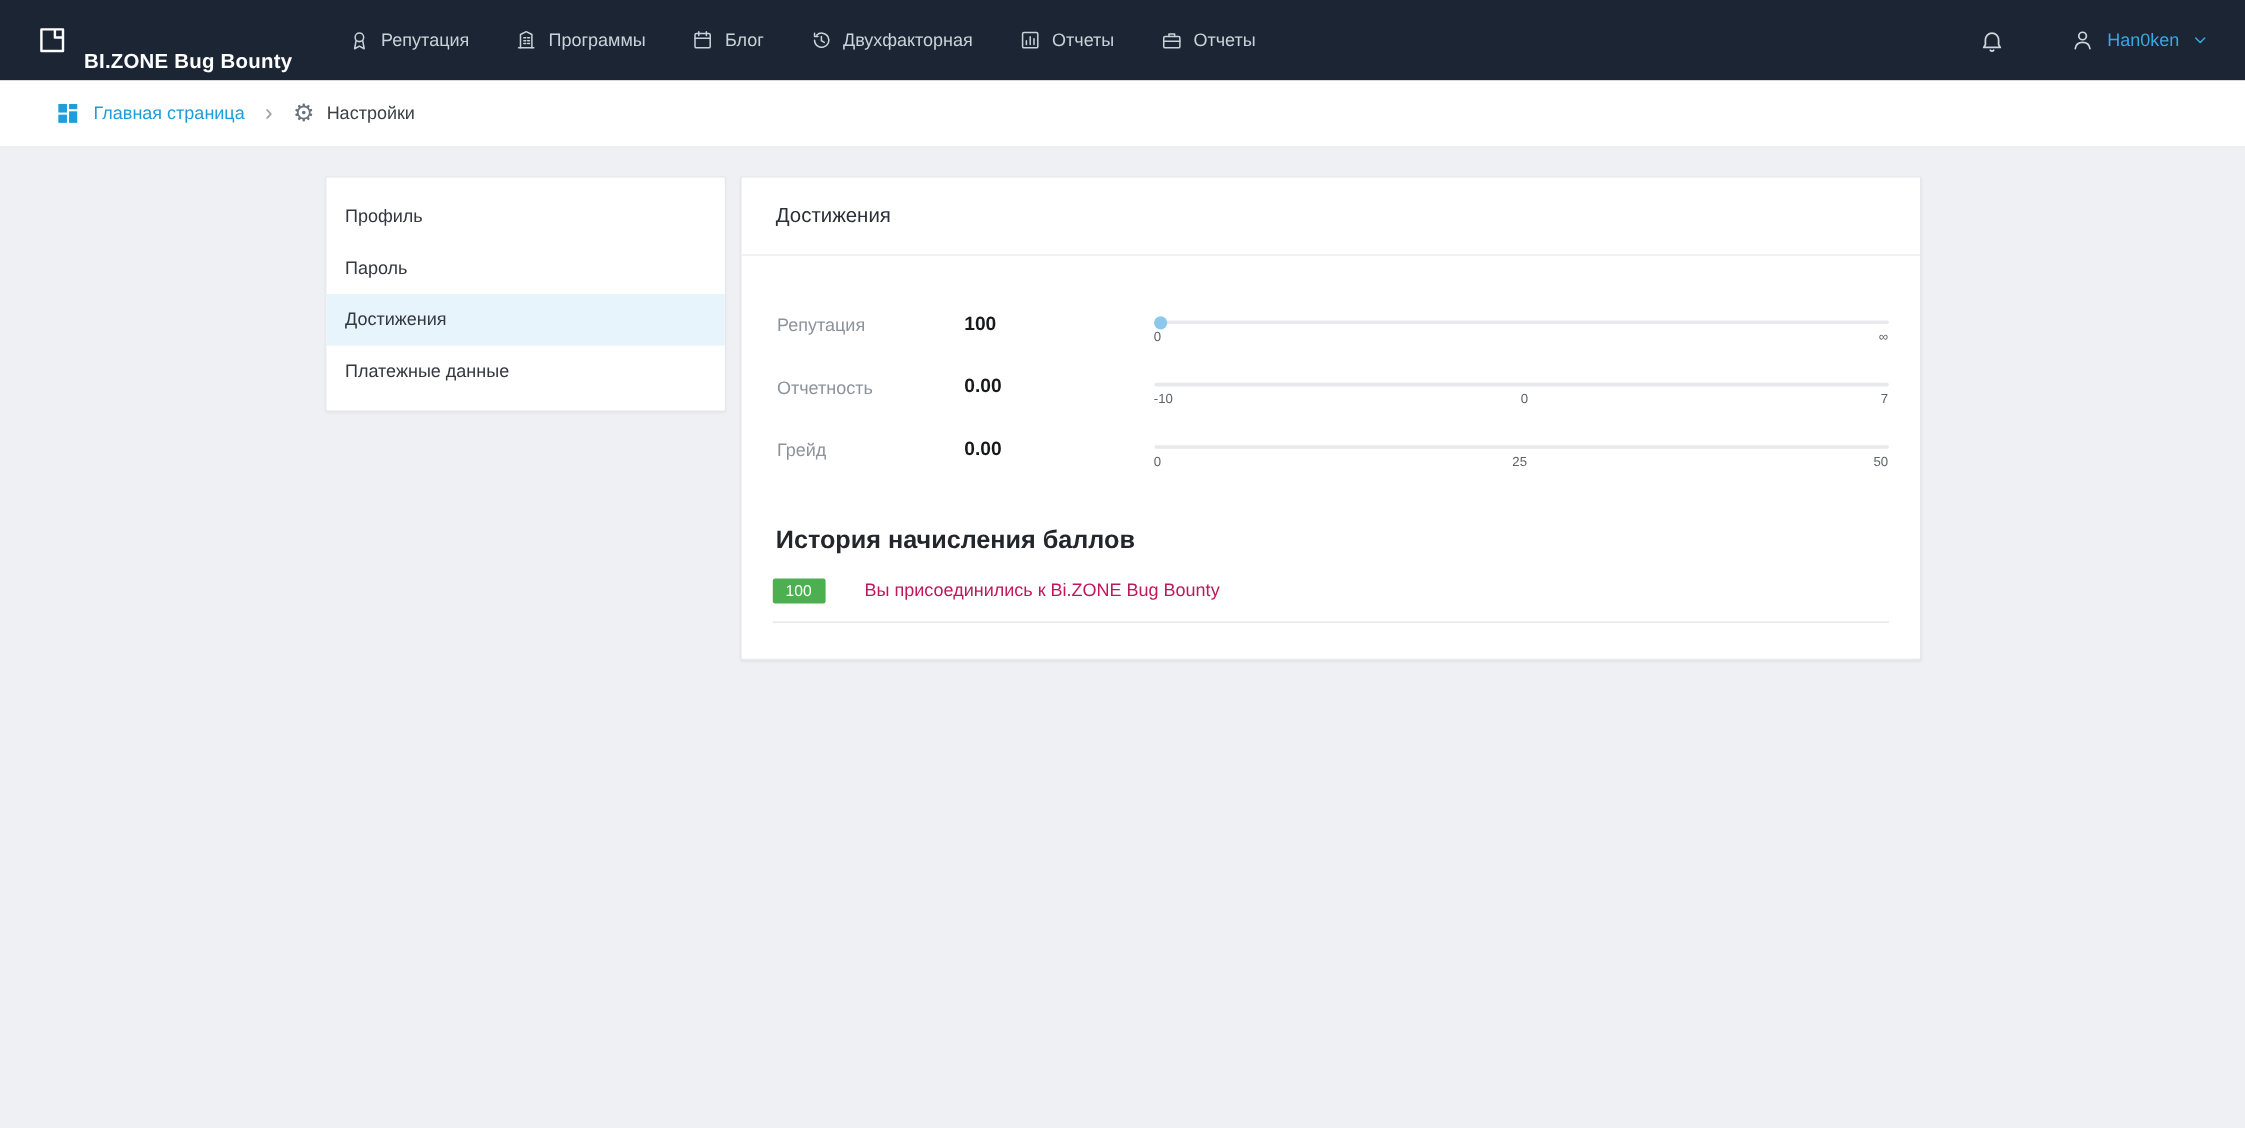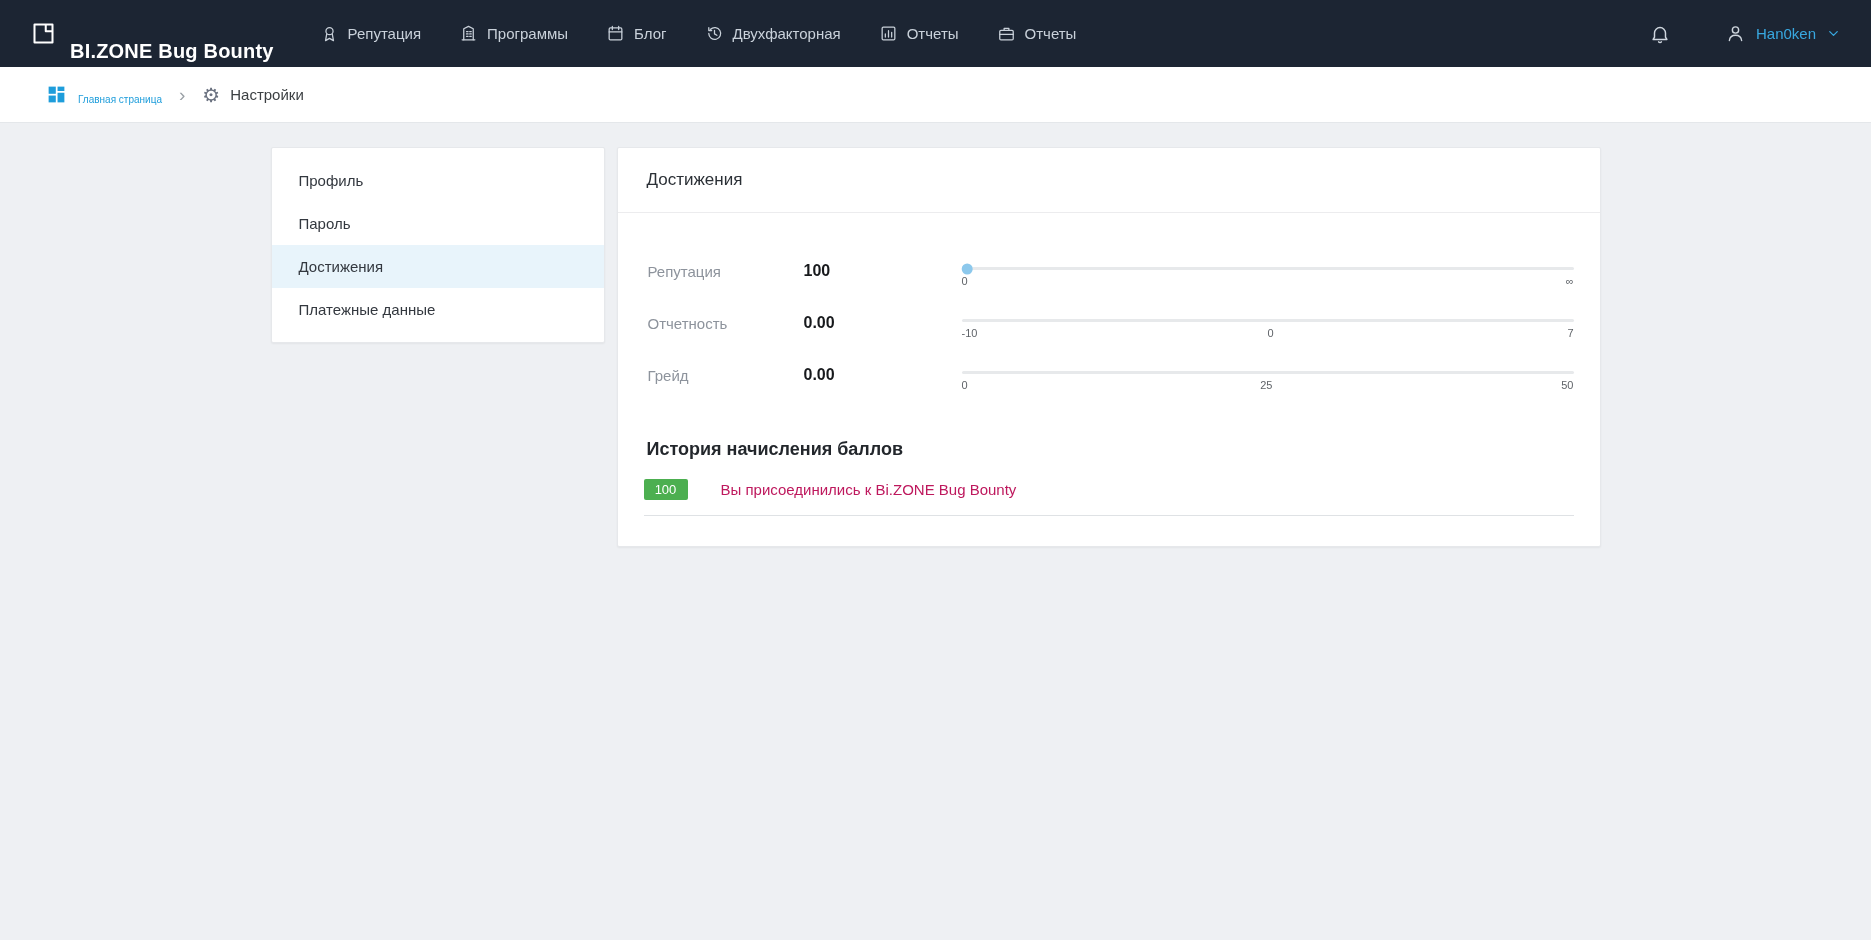--- a/index.html
+++ b/index.html
@@ -12,71 +12,71 @@
   }
   svg { display:block; }
 
   
   .navbar {
     height:67px; background:#1c2533; display:flex; align-items:center;
     padding:0 30px; color:#c7cfd9;
   }
   .brand { display:flex; align-items:center; gap:13px; color:#fff; cursor:pointer; }
   .brand-logo svg { width:27px; height:27px; }
-  .brand-text { font-size:20px; font-weight:700; letter-spacing:.2px;margin-top:36px; }
+  .brand-text { font-size:17px; font-weight:700; letter-spacing:.2px;margin-top:36px; }
   .nav { display:flex; margin-left:46px; gap:38px; }
   .nav-item { display:flex; align-items:center; gap:9px; font-size:15px; color:#c9d1da; cursor:pointer; white-space:nowrap; }
   .nav-item svg { width:19px; height:19px; }
   .nav-right { margin-left:auto; display:flex; align-items:center; gap:54px; }
   .bell { cursor:pointer; color:#cfd6de; }
   .bell svg { width:22px; height:22px; }
   .user-menu { display:flex; align-items:center; gap:10px; cursor:pointer; }
   .user-icon { color:#cfd6de; }
   .user-icon svg { width:21px; height:21px; }
   .user-name { color:#38a8e0; font-size:15px; }
   .user-chevron { color:#38a8e0; }
   .user-chevron svg { width:15px; height:15px; }
 
   
   .crumbbar {
     height:56px; background:#fff; border-bottom:1px solid #e4e7ea;
     display:flex; align-items:center; padding:0 46px;
   }
-  .crumb-home { display:flex; align-items:flex-end; gap:11px; color:#1e9ddb; font-size:10px; cursor:pointer; text-decoration:none; }
+  .crumb-home { display:flex; align-items:center; gap:11px; color:#1e9ddb; font-size:15px; cursor:pointer; text-decoration:none; }
   .crumb-home svg { width:21px; height:21px; fill:#1e9ddb; }
   .crumb-sep { color:#9aa0a6; font-size:19px; margin:0 17px; line-height:1; }
   .crumb-current { display:flex; align-items:center; gap:10px; color:#3c4043; font-size:15px; }
   .gear-glyph { font-size:20px; color:#6b7280; line-height:1; }
 
   
   .page { width:1330px; margin:24px auto 0; display:flex; gap:12px; align-items:flex-start; }
   .card { background:#fff; border:1px solid #e6e8eb; border-radius:2px; box-shadow:0 1px 2px rgba(0,0,0,.05); }
 
   
   .settings-nav { width:334px; padding:11px 0; }
-  .side-item { padding:13px 27px; font-size:15px; color:#33383f; cursor:pointer; }
+  .side-item { padding:13px 16px; font-size:15px; color:#33383f; cursor:pointer; }
   .side-item.active { background:#e8f4fb; }
 
   
   .content { flex:1; padding-bottom:30px; }
   .panel-title { padding:22px 29px; font-size:17px; color:#2b3036; border-bottom:1px solid #ececee; }
 
   .metrics { padding:42px 26px 12px 26px; }
   .metric-row { display:flex; align-items:center; margin-bottom:20px; }
   .m-label { width:160px; color:#8d939c; font-size:15px; padding-left:4px; }
   .m-value { width:158px; color:#17191c; font-size:16px; font-weight:700; }
   .m-slider { flex:1; padding-top:12px; }
   .track { position:relative; height:3px; background:#e7e9eb; border-radius:2px; }
   .dot { position:absolute; top:50%; transform:translate(-30%,-50%); width:11px; height:11px; border-radius:50%; background:#8cc8ec; }
   .ticks { display:flex; justify-content:space-between; font-size:11px; color:#5f6368; margin-top:5px; }
   .ticks span { min-width:10px; }
   .ticks .t-mid { text-align:center; }
   .ticks .t-max { text-align:right; }
 
-  .history-title { margin:16px 29px 2px; font-weight:700; font-size:18px; color:#23272c; }
+  .history-title { margin:16px 29px 2px; font-weight:700; font-size:21px; color:#23272c; }
   .history { margin:0 26px; }
   .history-row { display:flex; align-items:center; gap:33px; padding:17px 0 15px; border-bottom:1px solid #dfe2e5; }
   .badge { background:#4caf50; color:#fff; font-size:13px; padding:3px 0; width:44px; text-align:center; border-radius:2px; }
   .history-text { font-size:15px; color:#be185d; }
 </style>
 </head>
 <body>
 
 <header class="navbar">
   <div class="brand">

